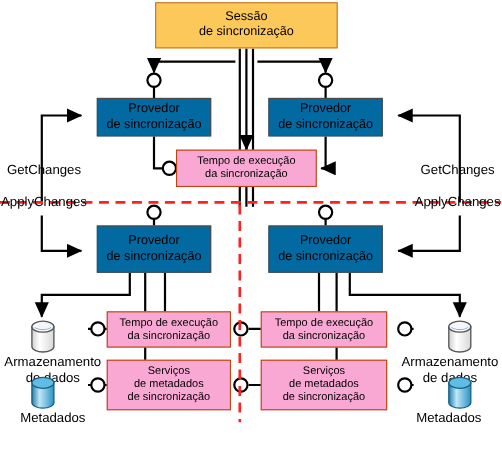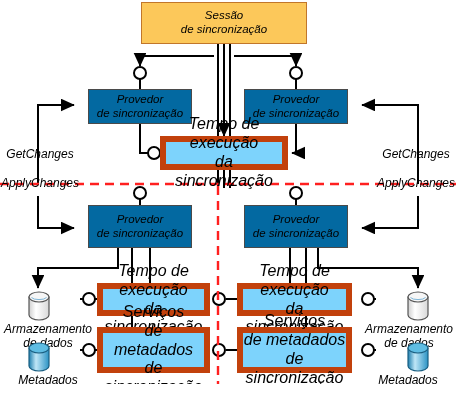--- a/index.html
+++ b/index.html
@@ -9,21 +9,20 @@
   }
   body {
     font-family: "Liberation Sans", sans-serif;
   }
   #canvas {
     position: relative;
     width: 456px;
     height: 384px;
     background: #ffffff;
     overflow: hidden;
-    font-style: italic;
   }
   #wires {
     position: absolute;
     left: 0;
     top: 0;
     width: 456px;
     height: 416px;
   }
 
   
@@ -44,24 +43,24 @@
     color: #000;
     font-size: 11.5px;
   }
   .box-provider {
     background: #0369a1;
     border: 1.6px solid #4a4a4a;
     color: #000;
     font-size: 11.5px;
   }
   .box-light {
-    background: #7dd3fc;
-    border: 6px solid #c2410c;
-    color: #000;
-    font-size: 16px;
+    background: #f9a8d4;
+    border: 1px solid #c2410c;
+    color: #000;
+    font-size: 10px;
   }
 
   
   .label {
     position: absolute;
     text-align: center;
     font-size: 12px;
     color: #000;
     line-height: 1.2;
     white-space: pre-line;

